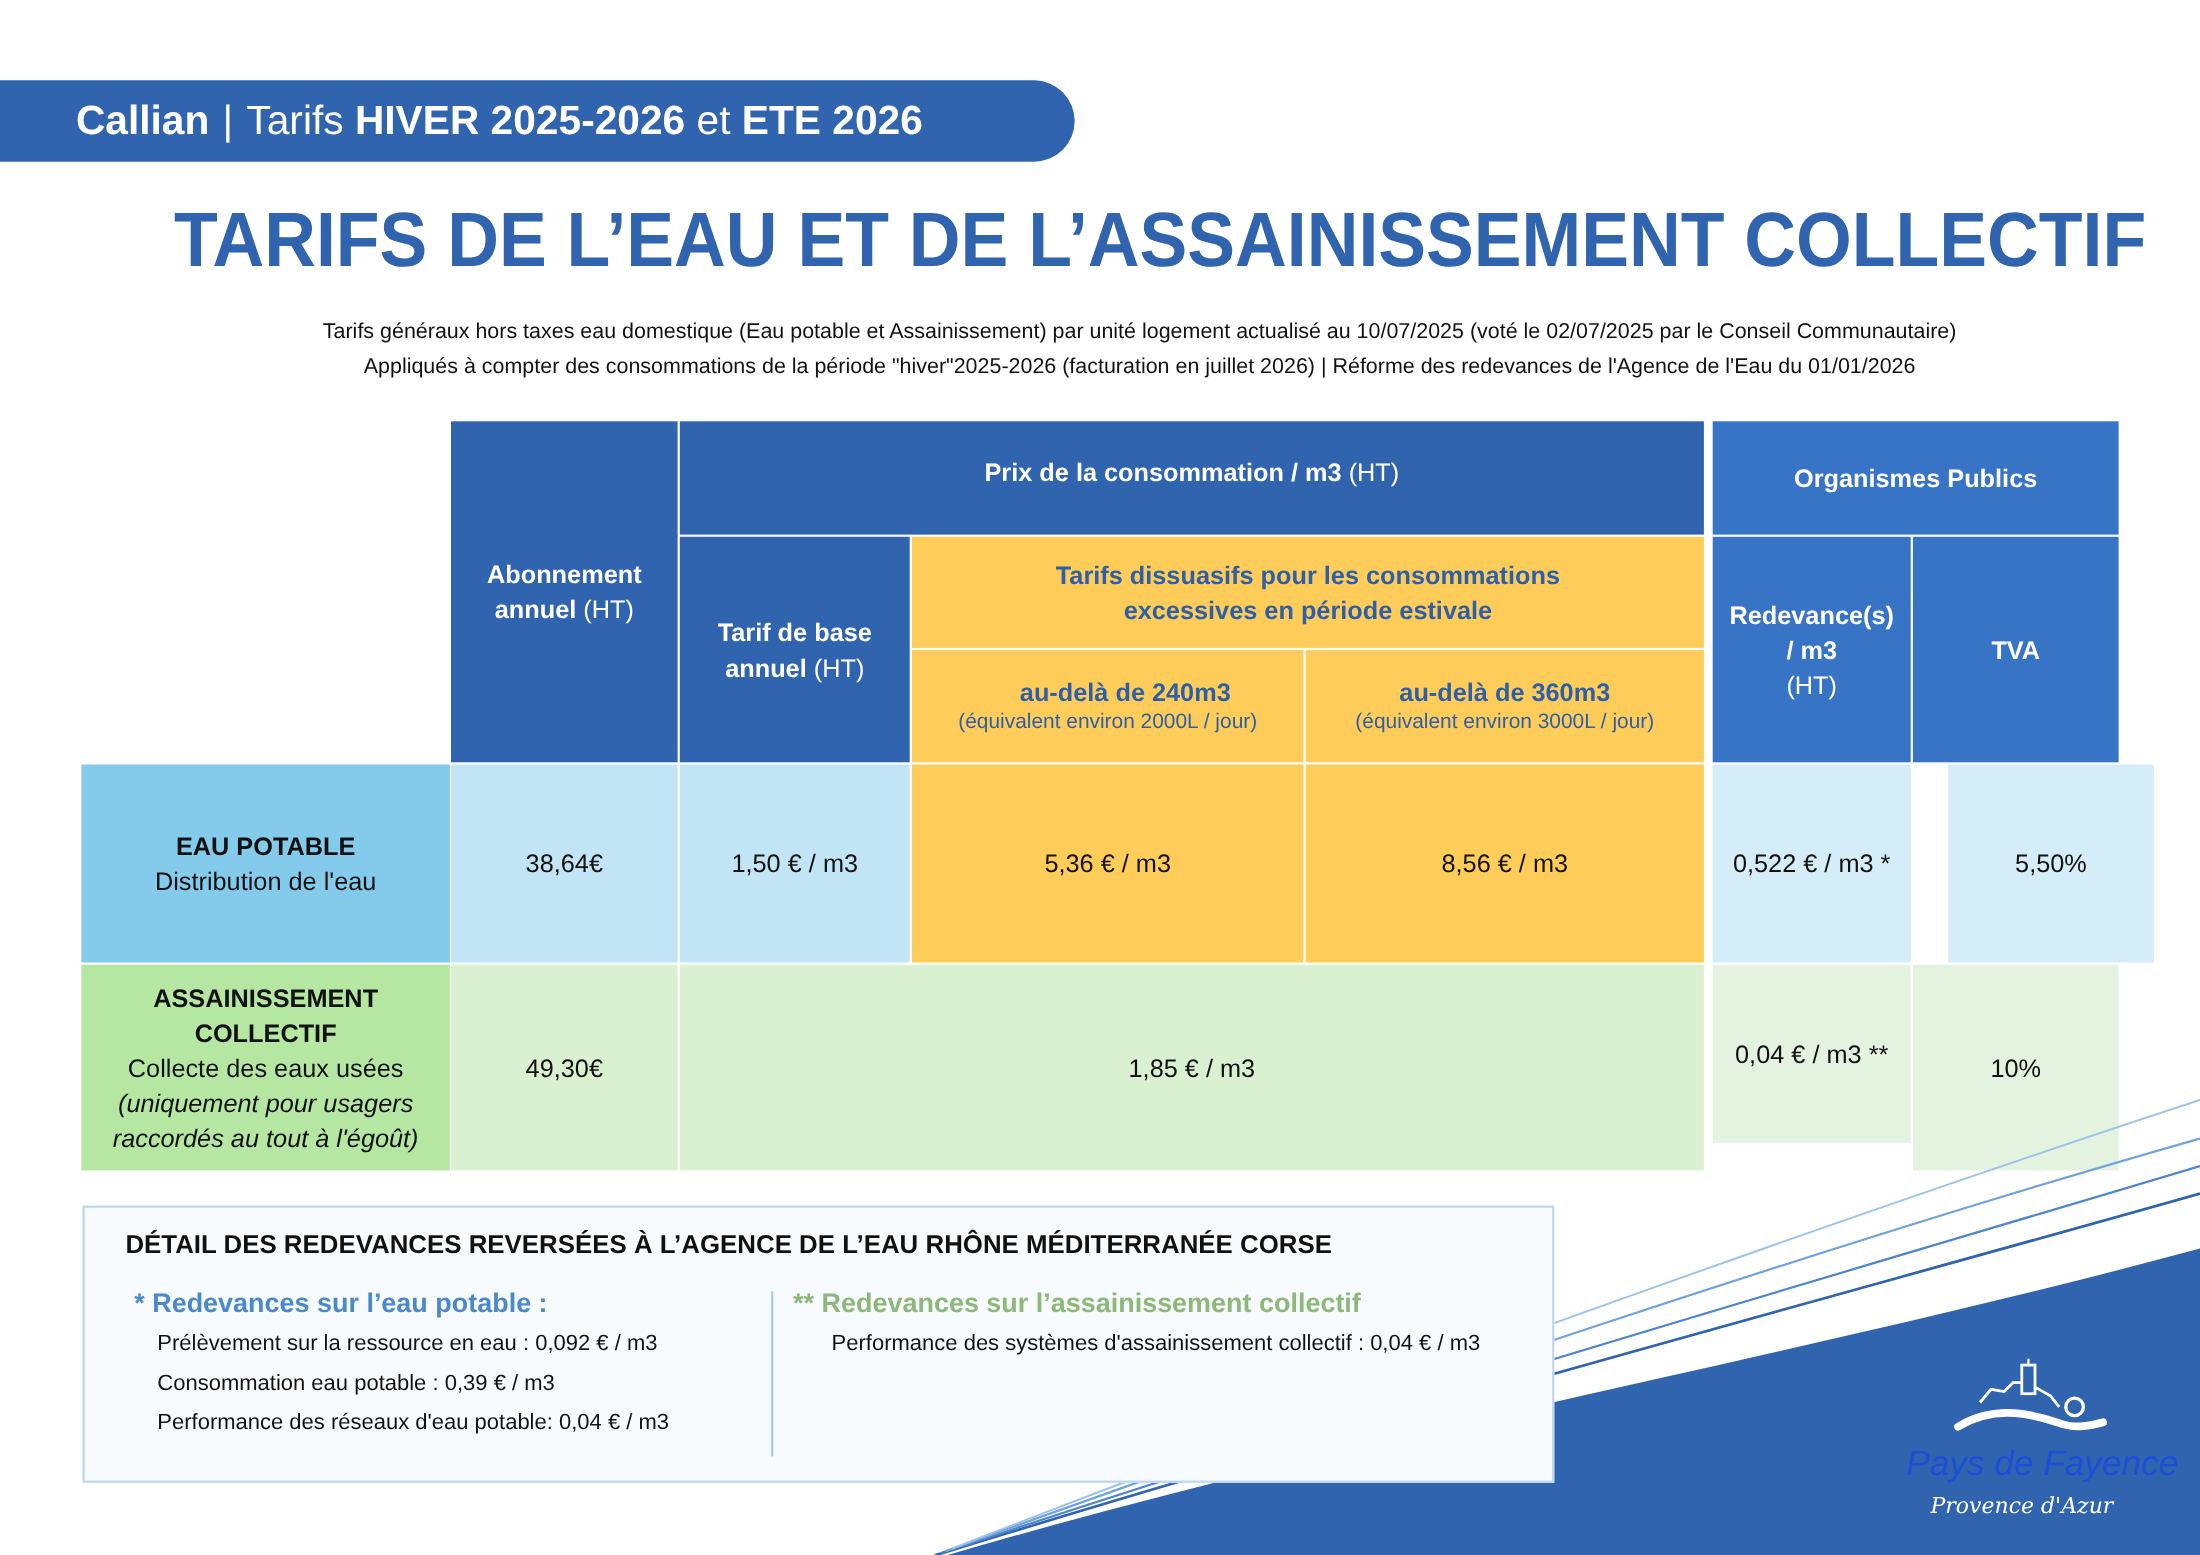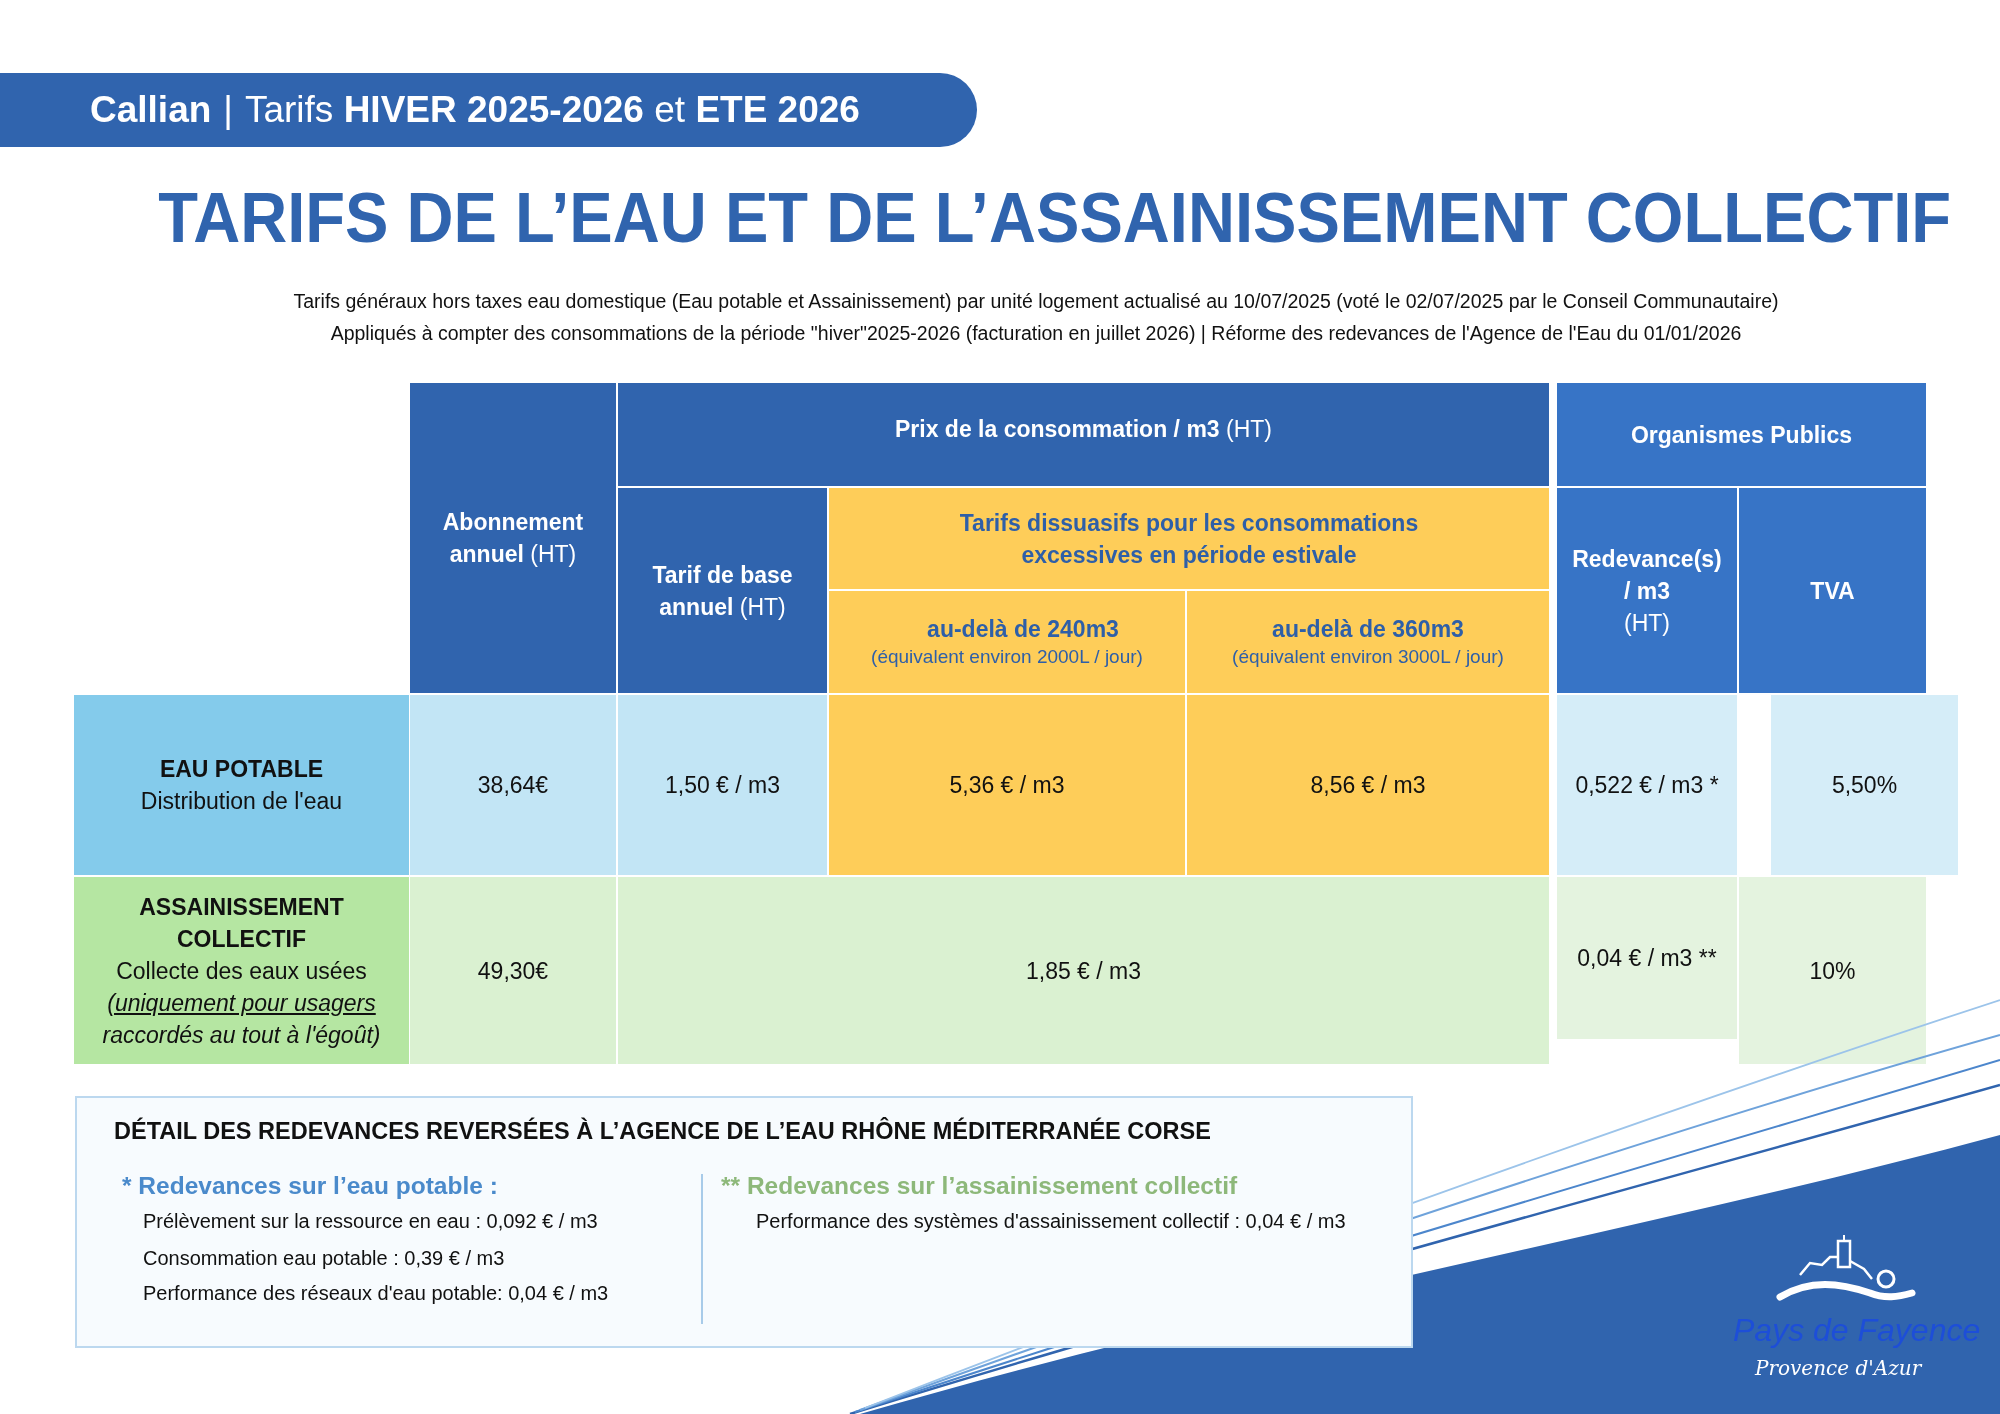--- a/index.html
+++ b/index.html
@@ -1,20 +1,20 @@
 <!DOCTYPE html>
 <html><head>
 <meta charset="utf-8">
 <style>
   html, body { margin:0; padding:0; }
   body { width:2000px; height:1414px; position:relative; background:#ffffff; overflow:hidden;
          font-family:"Liberation Sans", "DejaVu Sans", sans-serif; color:#111; }
   .abs { position:absolute; box-sizing:border-box; }
   .banner { left:0; top:73px; width:977px; height:74px; background:#3064ae; border-radius:0 37px 37px 0;
-            color:#fff; font-size:37px; display:flex; align-items:center; padding-left:90px; white-space:nowrap; }
+            color:#fff; font-size:37px; display:flex; align-items:center; padding-left:69px; white-space:nowrap; }
   .banner b { font-weight:700; }
   .banner .sep { margin:0 12px; font-weight:400; }
   .title { left:0; width:2000px; top:178px; text-align:center; color:#3064ae; font-weight:700; font-size:70px;
            letter-spacing:0px; padding-left:94px; white-space:nowrap; transform:scaleX(0.93); transform-origin:1012px 0; }
   .sub { left:0; width:1984px; text-align:center; font-size:19.5px; color:#111; white-space:nowrap; padding-left:88px; }
   .cell { position:absolute; box-sizing:border-box; display:flex; flex-direction:column; align-items:center;
           justify-content:center; text-align:center; }
   .hdr-dark { background:#3064ae; color:#fff; }
   .hdr-mid { background:#3774c6; color:#fff; }
   .hdr-orange { background:#fecd59; color:#2e5fa8; }
@@ -93,21 +93,21 @@
     <div class="cell body-fs" style="left:1187px;top:695px;width:362px;height:180px;background:#fecd59;">8,56 € / m3</div>
     <div class="cell body-fs" style="left:1557px;top:695px;width:180px;height:180px;background:#d5edf8;">0,522 € / m3 *</div>
     <div class="cell body-fs" style="left:1739px;top:695px;width:187px;height:180px;background:#d5edf8;margin-left:32px;">5,50%</div>
   </div>
 
   <div>
     <div class="cell body-fs" style="left:74px;top:877px;width:335px;height:187px;background:#b5e6a2;">
       <div class="b">ASSAINISSEMENT</div>
       <div class="b">COLLECTIF</div>
       <div>Collecte des eaux usées</div>
-      <div style="font-style:italic;text-decoration:underline;">(uniquement pour usagers</div>
+      <div style="font-style:italic;">(uniquement pour usagers</div>
       <div style="font-style:italic;">raccordés au tout à l'égoût)</div>
     </div>
     <div class="cell body-fs" style="left:410px;top:877px;width:206px;height:187px;background:#daf1d1;">49,30€</div>
     <div class="cell body-fs" style="left:618px;top:877px;width:931px;height:187px;background:#daf1d1;">1,85 € / m3</div>
     <div class="cell body-fs" style="left:1557px;top:877px;width:180px;height:162px;background:#e4f3df;">0,04 € / m3 **</div>
     <div class="cell body-fs" style="left:1739px;top:877px;width:187px;height:187px;background:#e4f3df;">10%</div>
   </div>
 </div>
 
 <svg class="abs" style="left:0;top:0;" width="2000" height="1414" viewBox="0 0 2000 1414">

